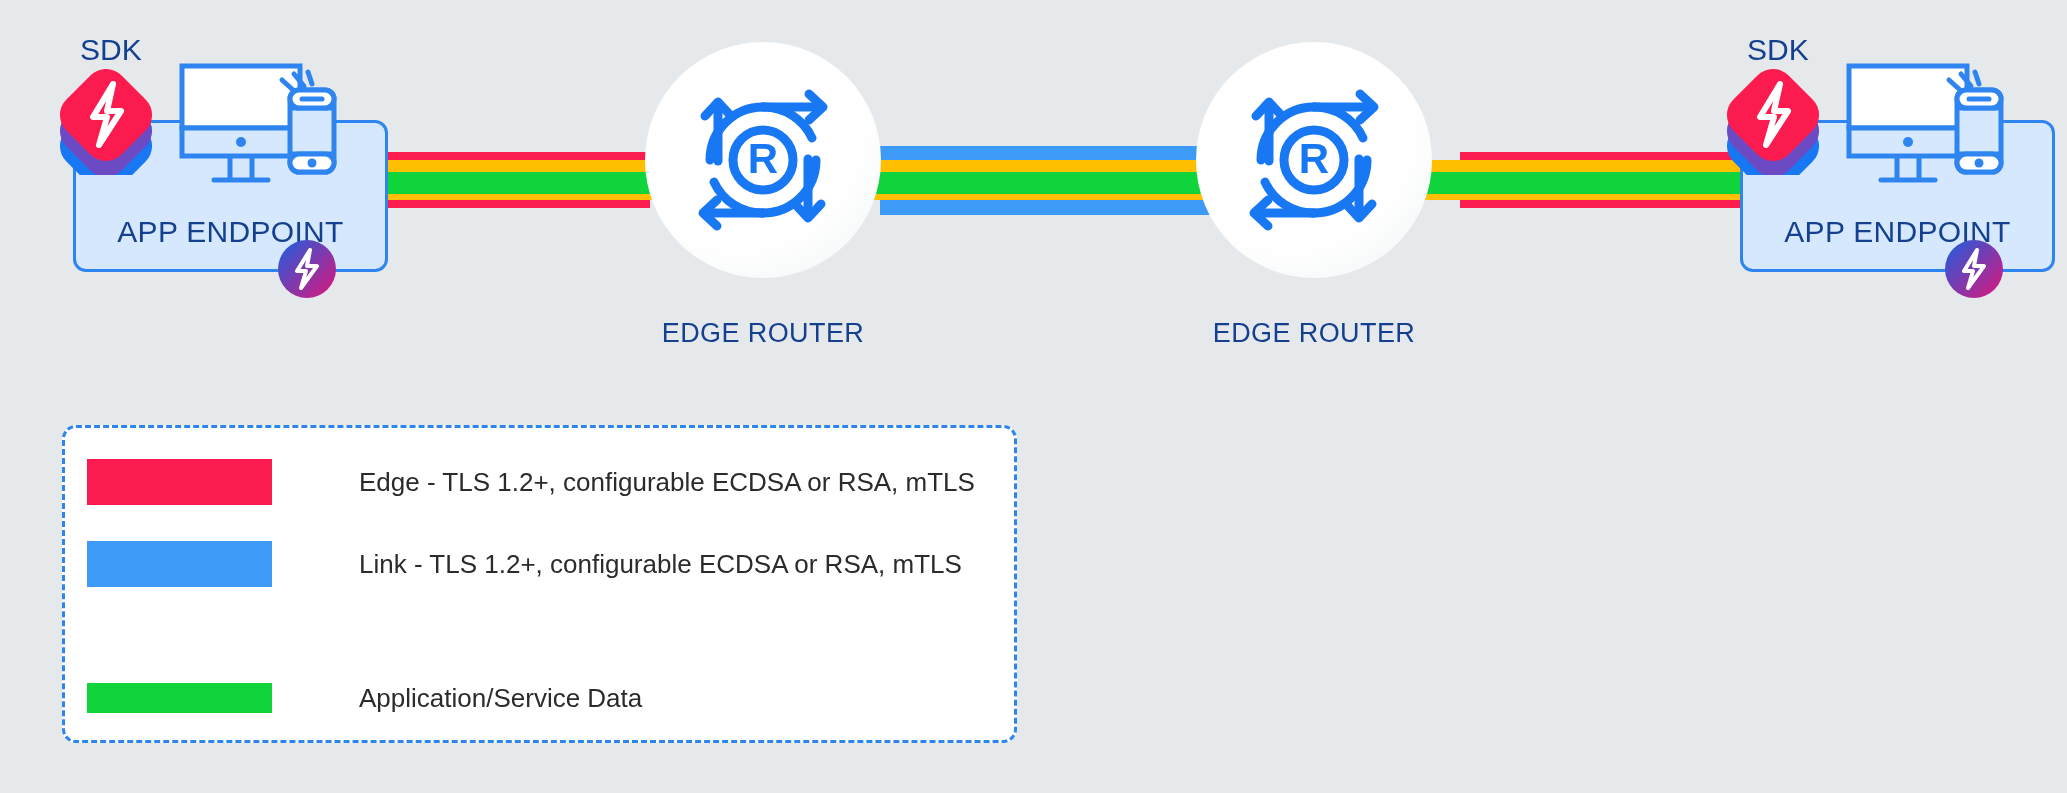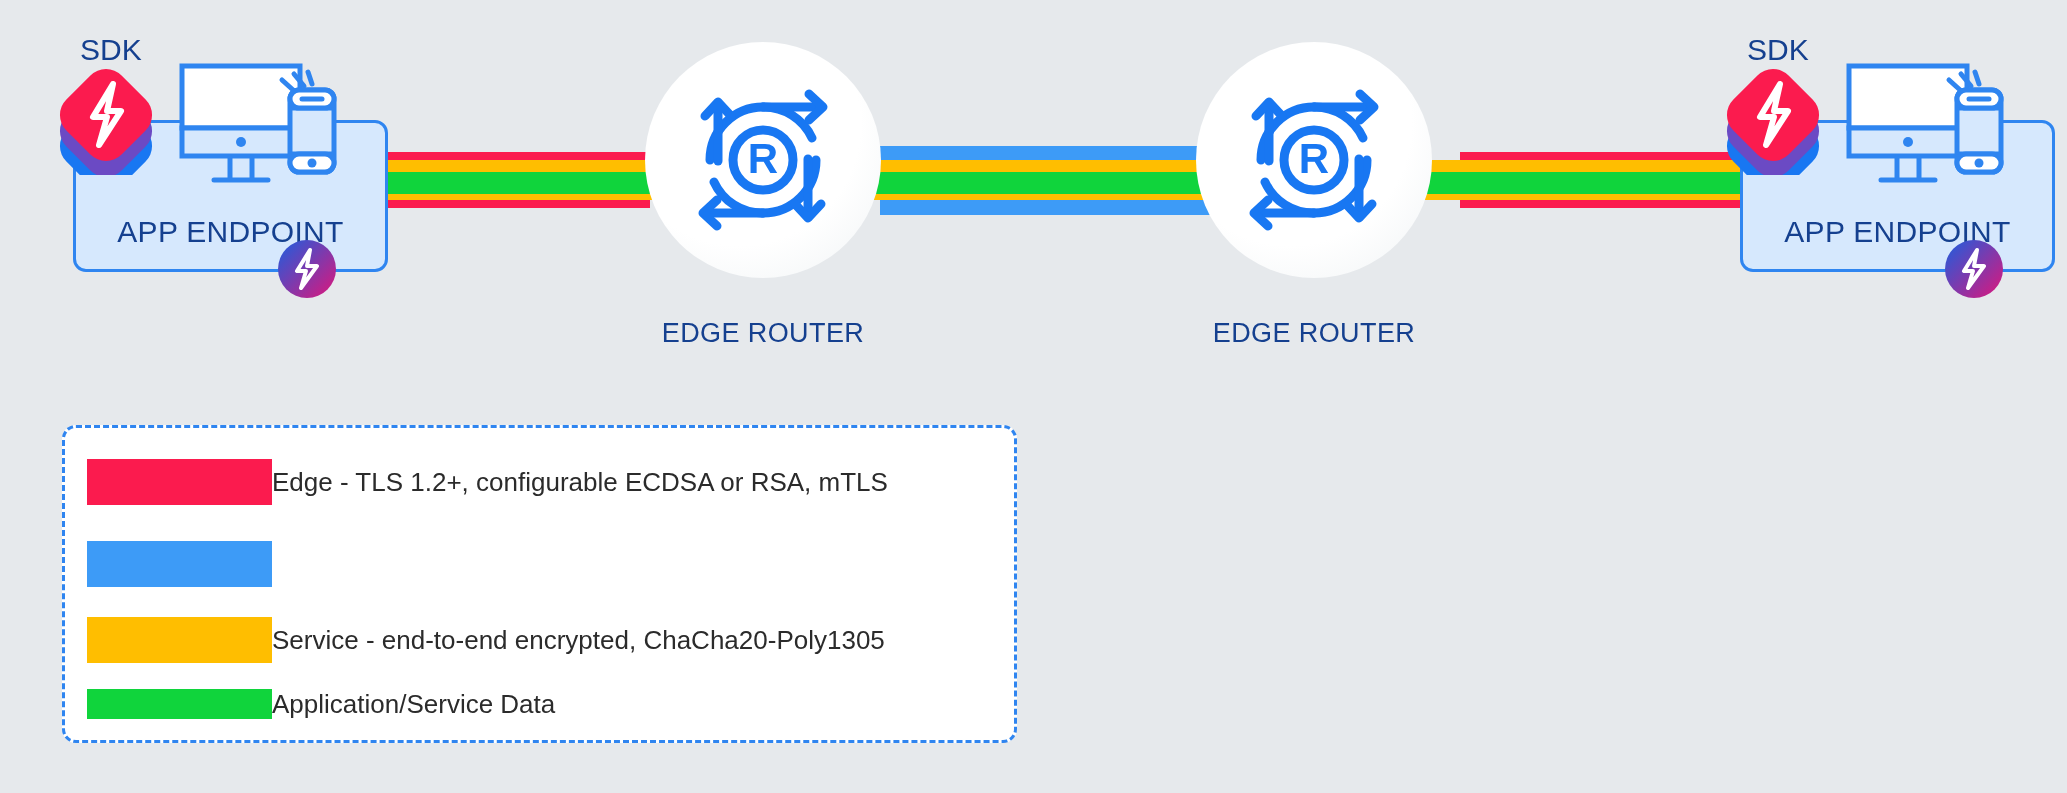--- a/index.html
+++ b/index.html
@@ -69,20 +69,21 @@
   }
   .legend-row {
     position: absolute;
     left: 22px;
     display: flex;
     align-items: center;
     height: 52px;
   }
   .swatch { width: 185px; height: 46px; flex: 0 0 185px; }
   .legend-text {
+    margin-left: 87px;
     color: #2b2b2b;
     font-size: 26px;
     white-space: nowrap;
   }
 </style>
 </head>
 <body>
 
 <div id="stage">
 
@@ -243,27 +244,24 @@
 
   <div class="legend">
 
     <div class="legend-row" style="top:28px;">
       <div class="swatch" style="background:#fb1b4e;"></div>
       <div class="legend-text">Edge - TLS 1.2+, configurable ECDSA or RSA, mTLS</div>
     </div>
 
     <div class="legend-row" style="top:110px;">
       <div class="swatch" style="background:#3d9bf7;"></div>
+      <div class="legend-text">Link - TLS 1.2+, configurable ECDSA or RSA, mTLS</div>
     </div>
 
-    <div class="legend-row" style="top:186px;">
-      <div class="swatch" style="background:#ffbe00;"></div>
-      <div class="legend-text">Service - end-to-end encrypted, ChaCha20-Poly1305</div>
-    </div>
-
-    <div class="legend-row" style="top:250px;">
+
+    <div class="legend-row" style="top:244px;">
       <div class="swatch" style="background:#10d43c; height:30px; flex-basis:185px;"></div>
       <div class="legend-text">Application/Service Data</div>
     </div>
 
   </div>
 
 </div>
 
 </body></html>

